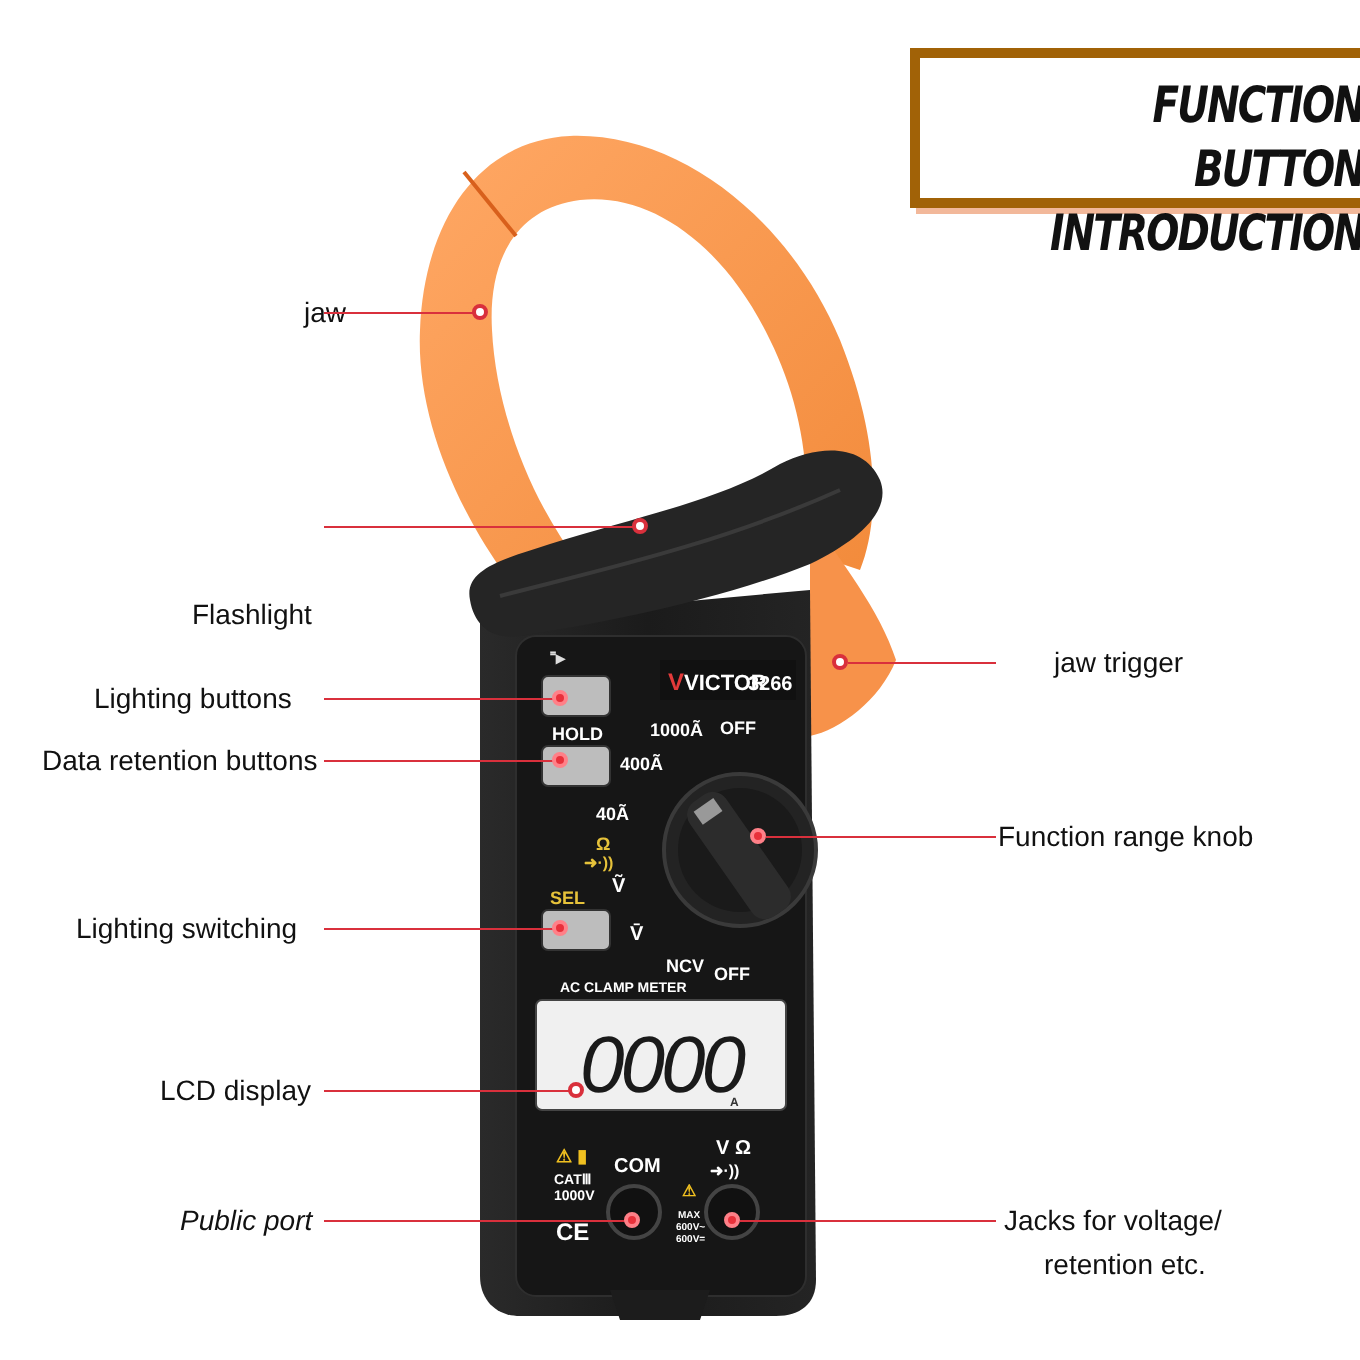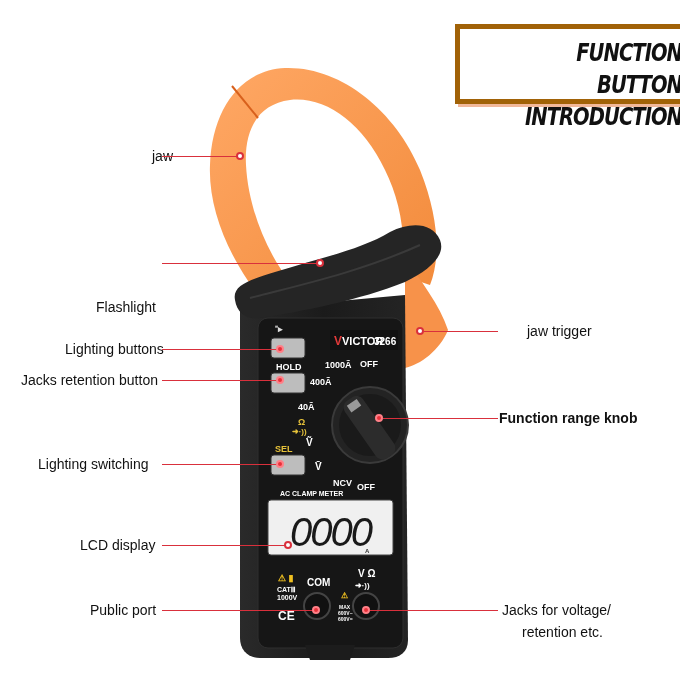--- a/index.html
+++ b/index.html
@@ -99,44 +99,44 @@
 </svg>
 
 <span class="label" style="left:152px;top:148px;">jaw</span>
 <div class="line" style="left:162px;top:156px;width:76px;"></div>
 <div class="dot" style="left:236px;top:152px;"></div>
 
 <span class="label" style="left:96px;top:255px;margin-top:44px;">Flashlight</span>
 <div class="line" style="left:162px;top:263px;width:156px;"></div>
 <div class="dot" style="left:316px;top:259px;"></div>
 
-<span class="label" style="left:65px;top:341px;text-align:right;">Lighting buttons</span>
+<span class="label" style="left:47px;top:341px;text-align:right;">Lighting buttons</span>
 <div class="line" style="left:162px;top:349px;width:116px;"></div>
 <div class="dot red" style="left:276px;top:345px;"></div>
 
-<span class="label" style="left:21px;top:372px;">Jacks retention button</span>
+<span class="label" style="left:21px;top:372px;">Data retention buttons</span>
 <div class="line" style="left:162px;top:380px;width:116px;"></div>
 <div class="dot red" style="left:276px;top:376px;"></div>
 
 <span class="label" style="left:38px;top:456px;">Lighting switching</span>
 <div class="line" style="left:162px;top:464px;width:116px;"></div>
 <div class="dot red" style="left:276px;top:460px;"></div>
 
 <span class="label" style="left:80px;top:537px;">LCD display</span>
 <div class="line" style="left:162px;top:545px;width:124px;"></div>
 <div class="dot" style="left:284px;top:541px;"></div>
 
-<span class="label" style="left:90px;top:602px;">Public port</span>
+<span class="label" style="left:90px;top:602px;font-style:italic;">Public port</span>
 <div class="line" style="left:162px;top:610px;width:152px;"></div>
 <div class="dot red" style="left:312px;top:606px;"></div>
 
 <div class="dot" style="left:416px;top:327px;"></div>
 <div class="line" style="left:424px;top:331px;width:74px;"></div>
 <span class="label" style="left:499px;top:323px;margin-left:28px;">jaw trigger</span>
 
 <div class="dot red" style="left:375px;top:414px;"></div>
 <div class="line" style="left:383px;top:418px;width:115px;"></div>
-<span class="label" style="left:499px;top:410px;font-weight:bold;">Function range knob</span>
+<span class="label" style="left:499px;top:410px;">Function range knob</span>
 
 <div class="dot red" style="left:362px;top:606px;"></div>
 <div class="line" style="left:370px;top:610px;width:128px;"></div>
 <span class="label" style="left:502px;top:602px;text-align:right;">Jacks for voltage/</span>
 <span class="label" style="left:522px;top:624px;">retention etc.</span>
 
 </body></html>

